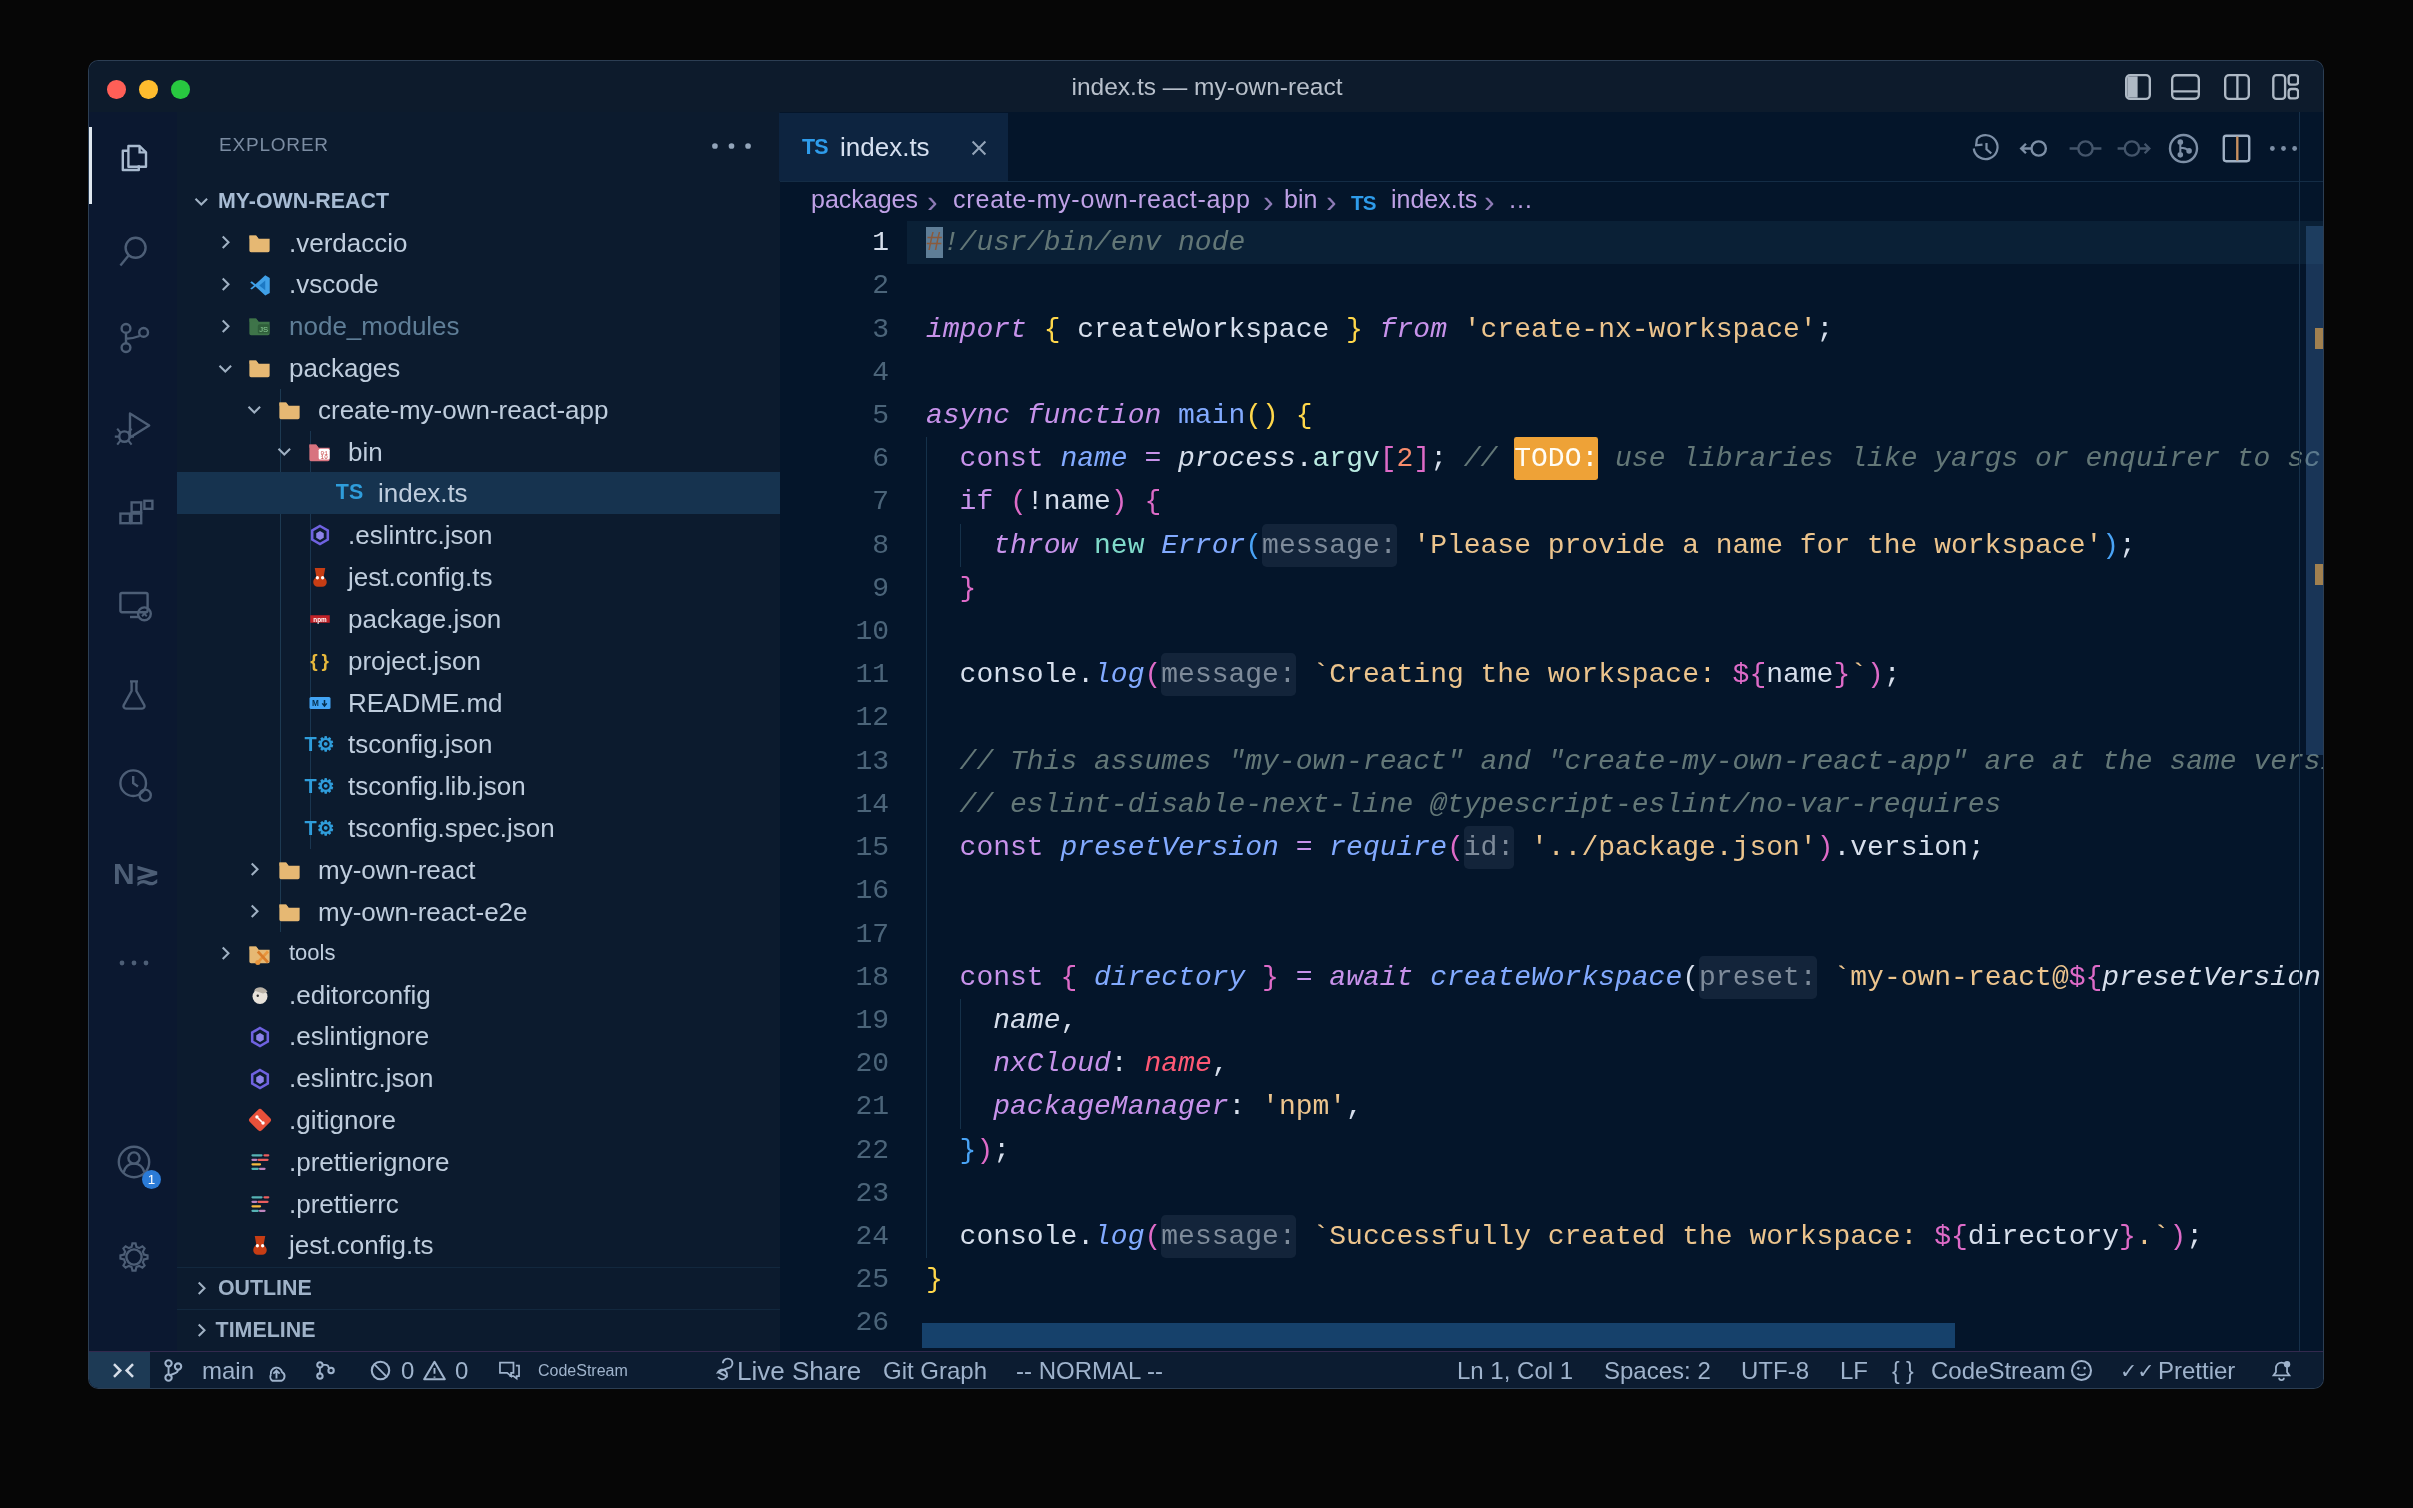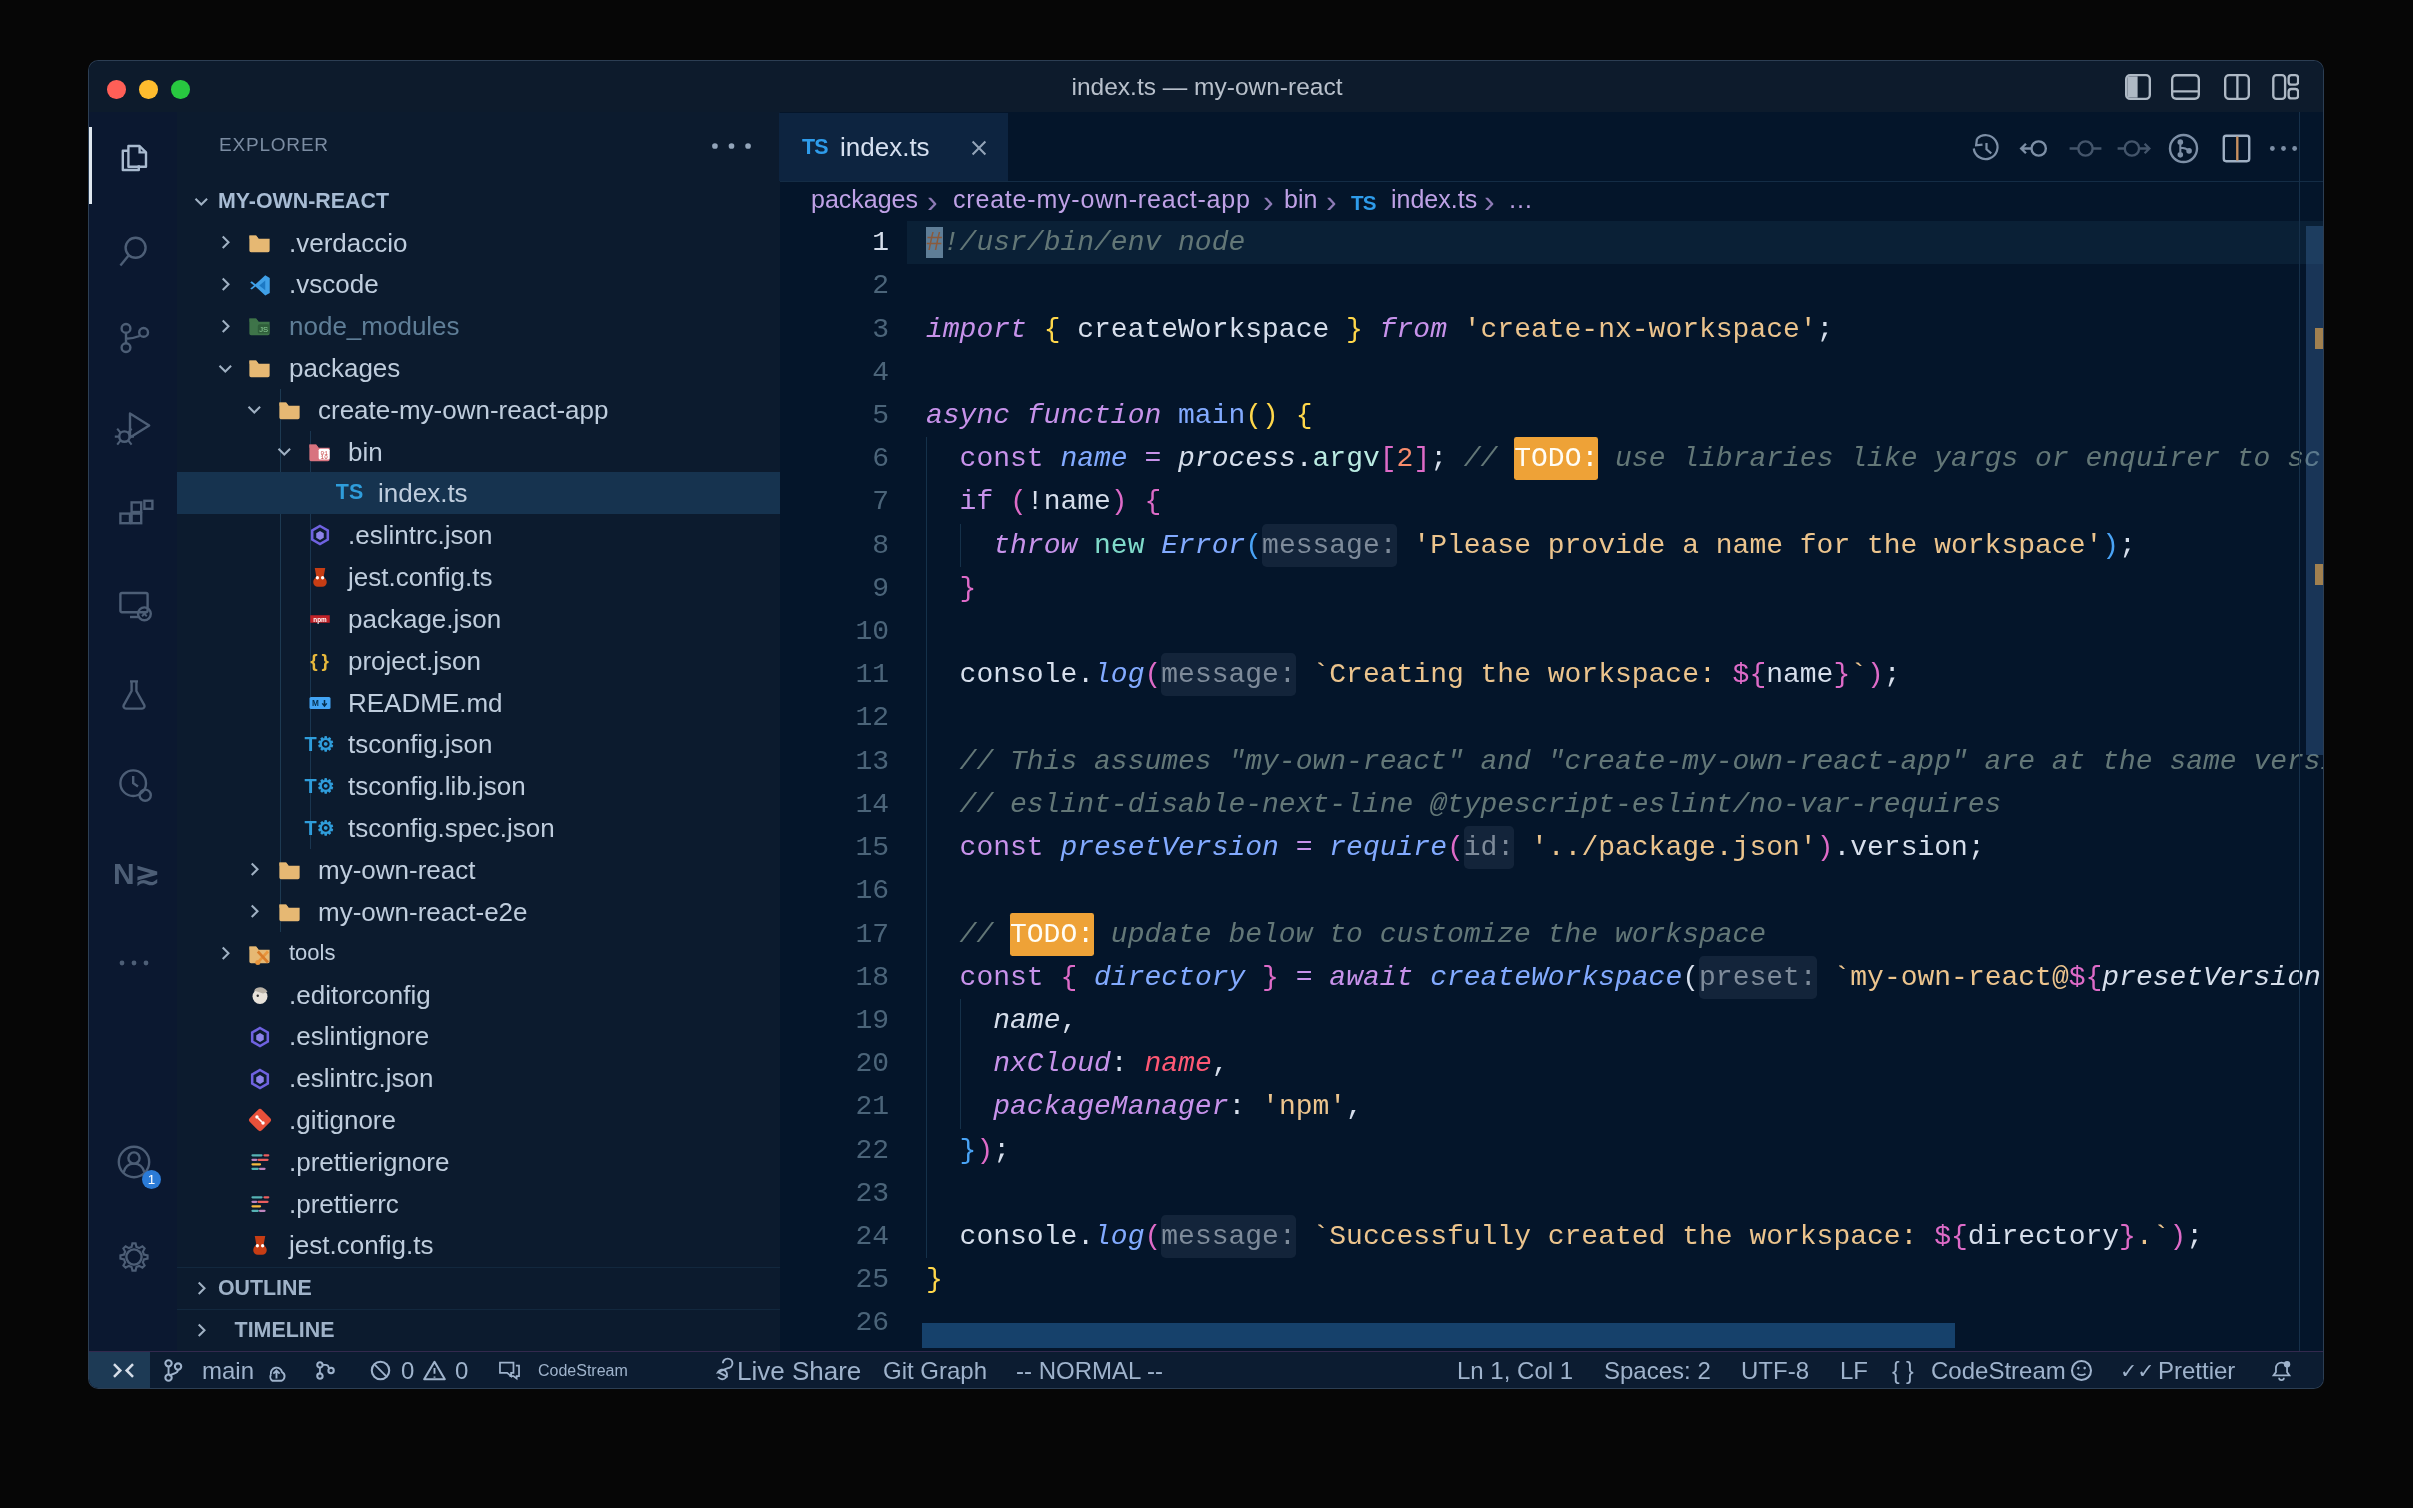--- a/index.html
+++ b/index.html
@@ -350,21 +350,21 @@
       <svg width="20.6" height="20.6" viewBox="0 0 16 16" fill="none" stroke="#9fb0c2" stroke-width="1.6">
         <path d="M6 3.5 L10.5 8 L6 12.5"></path>
       </svg>
       <span style="margin-left:6.3px">OUTLINE</span>
     </div>
 <div class="abs" style="left:88px;top:1248px;width:603px;height:0.8px;background:#12283e"></div>
 <div class="trow" style="left:102px;top:1248px;font-weight:bold;font-size:21.4px;color:#9fb2c8;letter-spacing:0px">
       <svg width="20.6" height="20.6" viewBox="0 0 16 16" fill="none" stroke="#9fb0c2" stroke-width="1.6">
         <path d="M6 3.5 L10.5 8 L6 12.5"></path>
       </svg>
-      <span style="margin-left:23px">TIMELINE</span>
+      <span style="margin-left:4px">TIMELINE</span>
     </div>
 <div class="abs" style="left:691px;top:51px;width:1545px;height:1239px;background:#04152a"></div>
 <div class="abs" style="left:690px;top:52px;width:229px;height:68px;background:#0d2440"></div>
 <div class="abs" style="left:713px;top:52px;height:68px;display:flex;align-items:center;color:#2e9ceb;font-weight:bold;font-size:21.4px;letter-spacing:-0.8px">TS</div>
 <div class="abs" style="left:751px;top:52px;height:68px;display:flex;align-items:center;color:#d6e0f0;font-size:26px">index.ts</div>
 <svg class="abs" style="left:878px;top:75px" width="24" height="24" viewBox="0 0 30 30" stroke="#93a4b8" stroke-width="2.6">
       <path d="M7 7 L23 23 M23 7 L7 23"></path>
     </svg>
 <svg class="abs" style="left:1880px;top:70px" width="35" height="35" viewBox="0 0 44 44" fill="none" stroke="#7d8fa6" stroke-width="3">
       <path d="M10 10 a15 15 0 1 1 -4 12 M10 10 l-1 8 l8 -1 M22 15 v8 l6 5" stroke-width="2.8"></path>
@@ -442,21 +442,20 @@
 <div class="codeline" style="top:247px"><span class="it" style="color:#c792ea;">import </span><span style="color:#ffd74a;">{</span><span style="color:#d6deeb;"> createWorkspace </span><span style="color:#ffd74a;">}</span><span style="color:#d6deeb;"> </span><span class="it" style="color:#c792ea;">from</span><span style="color:#d6deeb;"> </span><span style="color:#ecc48d;">'create-nx-workspace'</span><span style="color:#d6deeb;">;</span></div>
 <div class="codeline" style="top:333px"><span class="it" style="color:#c792ea;">async function </span><span style="color:#82aaff;">main</span><span style="color:#ffd74a;">()</span><span style="color:#d6deeb;"> </span><span style="color:#ffd74a;">{</span></div>
 <div class="codeline" style="top:376px"><span style="color:#d6deeb;">  </span><span style="color:#c792ea;">const </span><span class="it" style="color:#82aaff;">name</span><span style="color:#d6deeb;"> </span><span style="color:#c792ea;">=</span><span style="color:#d6deeb;"> </span><span class="it" style="color:#d6deeb;">process</span><span style="color:#d6deeb;">.</span><span style="color:#baebe2;">argv</span><span style="color:#de6bc8;">[</span><span style="color:#f78c6c;">2</span><span style="color:#de6bc8;">]</span><span style="color:#d6deeb;">;</span><span class="it" style="color:#637777;"> // </span><span class="todo">TODO:</span><span class="it" style="color:#637777;"> use libraries like yargs or enquirer to sc</span></div>
 <div class="codeline" style="top:419px"><span style="color:#d6deeb;">  </span><span style="color:#c792ea;">if </span><span style="color:#de6bc8;">(</span><span style="color:#d6deeb;">!name</span><span style="color:#de6bc8;">)</span><span style="color:#d6deeb;"> </span><span style="color:#de6bc8;">{</span></div>
 <div class="codeline" style="top:463px"><span style="color:#d6deeb;">    </span><span class="it" style="color:#c792ea;">throw </span><span style="color:#7fdbca;">new </span><span class="it" style="color:#82aaff;">Error</span><span style="color:#49a3f5;">(</span><span class="inlay">message:</span><span style="color:#d6deeb;"> </span><span style="color:#ecc48d;">'Please provide a name for the workspace'</span><span style="color:#49a3f5;">)</span><span style="color:#d6deeb;">;</span></div>
 <div class="codeline" style="top:506px"><span style="color:#de6bc8;">  }</span></div>
 <div class="codeline" style="top:592px"><span style="color:#d6deeb;">  </span><span style="color:#d6deeb;">console</span><span style="color:#d6deeb;">.</span><span class="it" style="color:#82aaff;">log</span><span style="color:#de6bc8;">(</span><span class="inlay">message:</span><span style="color:#d6deeb;"> </span><span style="color:#ecc48d;">`Creating the workspace: </span><span style="color:#de6bc8;">${</span><span style="color:#d6deeb;">name</span><span style="color:#de6bc8;">}</span><span style="color:#ecc48d;">`</span><span style="color:#de6bc8;">)</span><span style="color:#d6deeb;">;</span></div>
 <div class="codeline" style="top:679px"><span class="it" style="color:#637777;">  // This assumes "my-own-react" and "create-my-own-react-app" are at the same version</span></div>
 <div class="codeline" style="top:722px"><span class="it" style="color:#637777;">  // eslint-disable-next-line @typescript-eslint/no-var-requires</span></div>
 <div class="codeline" style="top:765px"><span style="color:#d6deeb;">  </span><span style="color:#c792ea;">const </span><span class="it" style="color:#82aaff;">presetVersion</span><span style="color:#d6deeb;"> </span><span style="color:#c792ea;">=</span><span style="color:#d6deeb;"> </span><span class="it" style="color:#82aaff;">require</span><span style="color:#de6bc8;">(</span><span class="inlay">id:</span><span style="color:#d6deeb;"> </span><span style="color:#ecc48d;">'../package.json'</span><span style="color:#de6bc8;">)</span><span style="color:#d6deeb;">.</span><span style="color:#d6deeb;">version</span><span style="color:#d6deeb;">;</span></div>
-<div class="codeline" style="top:852px"><span class="it" style="color:#637777;">  // </span><span class="todo">TODO:</span><span class="it" style="color:#637777;"> update below to customize the workspace</span></div>
 <div class="codeline" style="top:895px"><span style="color:#d6deeb;">  </span><span style="color:#c792ea;">const </span><span style="color:#de6bc8;">{</span><span style="color:#d6deeb;"> </span><span class="it" style="color:#82aaff;">directory</span><span style="color:#d6deeb;"> </span><span style="color:#de6bc8;">}</span><span style="color:#d6deeb;"> </span><span style="color:#c792ea;">=</span><span style="color:#d6deeb;"> </span><span class="it" style="color:#c792ea;">await </span><span class="it" style="color:#82aaff;">createWorkspace</span><span style="color:#d6deeb;">(</span><span class="inlay">preset:</span><span style="color:#d6deeb;"> </span><span style="color:#ecc48d;">`my-own-react@</span><span style="color:#de6bc8;">${</span><span class="it" style="color:#d6deeb;">presetVersion</span></div>
 <div class="codeline" style="top:938px"><span style="color:#d6deeb;">    </span><span class="it" style="color:#d6deeb;">name</span><span style="color:#d6deeb;">,</span></div>
 <div class="codeline" style="top:981px"><span style="color:#d6deeb;">    </span><span class="it" style="color:#c792ea;">nxCloud</span><span style="color:#d6deeb;">:</span><span style="color:#d6deeb;"> </span><span class="it" style="color:#ff5874;">name</span><span style="color:#d6deeb;">,</span></div>
 <div class="codeline" style="top:1024px"><span style="color:#d6deeb;">    </span><span class="it" style="color:#c792ea;">packageManager</span><span style="color:#d6deeb;">:</span><span style="color:#d6deeb;"> </span><span style="color:#ecc48d;">'npm'</span><span style="color:#d6deeb;">,</span></div>
 <div class="codeline" style="top:1068px"><span style="color:#49a3f5;">  }</span><span style="color:#de6bc8;">)</span><span style="color:#d6deeb;">;</span></div>
 <div class="codeline" style="top:1154px"><span style="color:#d6deeb;">  </span><span style="color:#d6deeb;">console</span><span style="color:#d6deeb;">.</span><span class="it" style="color:#82aaff;">log</span><span style="color:#de6bc8;">(</span><span class="inlay">message:</span><span style="color:#d6deeb;"> </span><span style="color:#ecc48d;">`Successfully created the workspace: </span><span style="color:#de6bc8;">${</span><span style="color:#d6deeb;">directory</span><span style="color:#de6bc8;">}</span><span style="color:#ecc48d;">.`</span><span style="color:#de6bc8;">)</span><span style="color:#d6deeb;">;</span></div>
 <div class="codeline" style="top:1197px"><span style="color:#ffd74a;">}</span></div>
 <div class="abs" style="left:2210px;top:51px;width:0.8px;height:1239px;background:#16304a"></div>
 <div class="abs" style="left:2217px;top:165px;width:20px;height:529px;background:rgba(76,130,192,.30)"></div>
 <div class="abs" style="left:2226px;top:267px;width:11px;height:20.6px;background:#a08050"></div>

